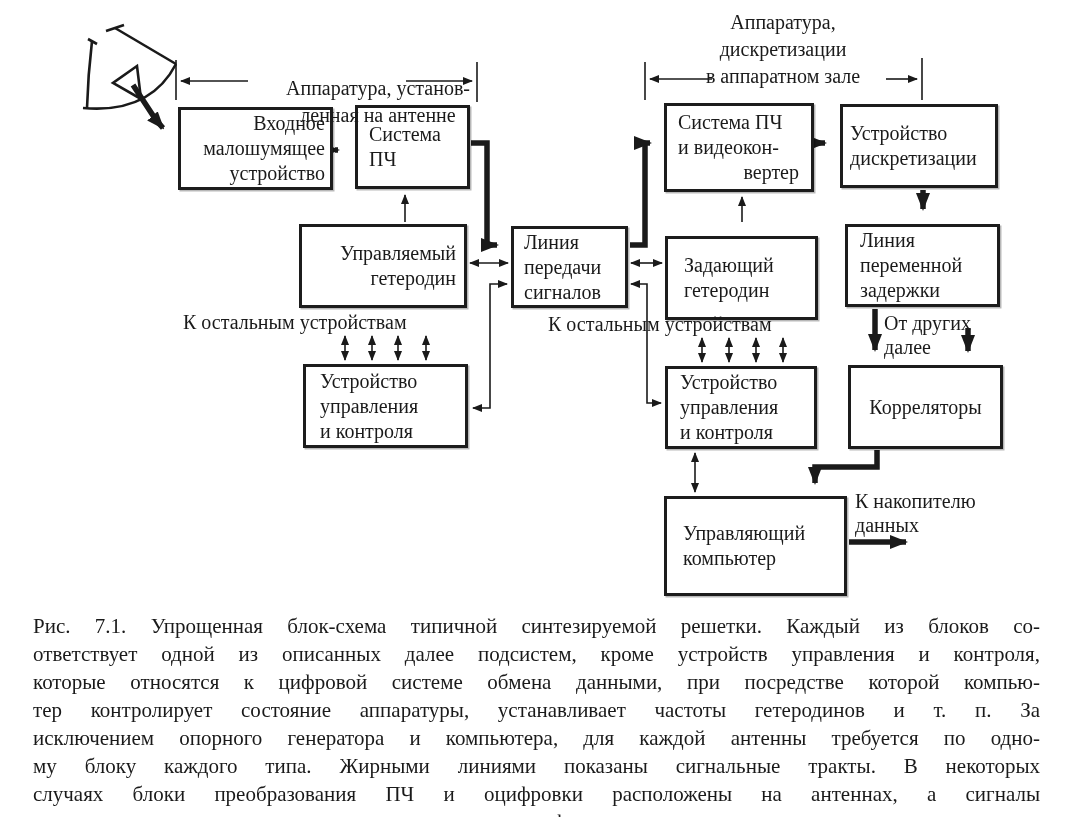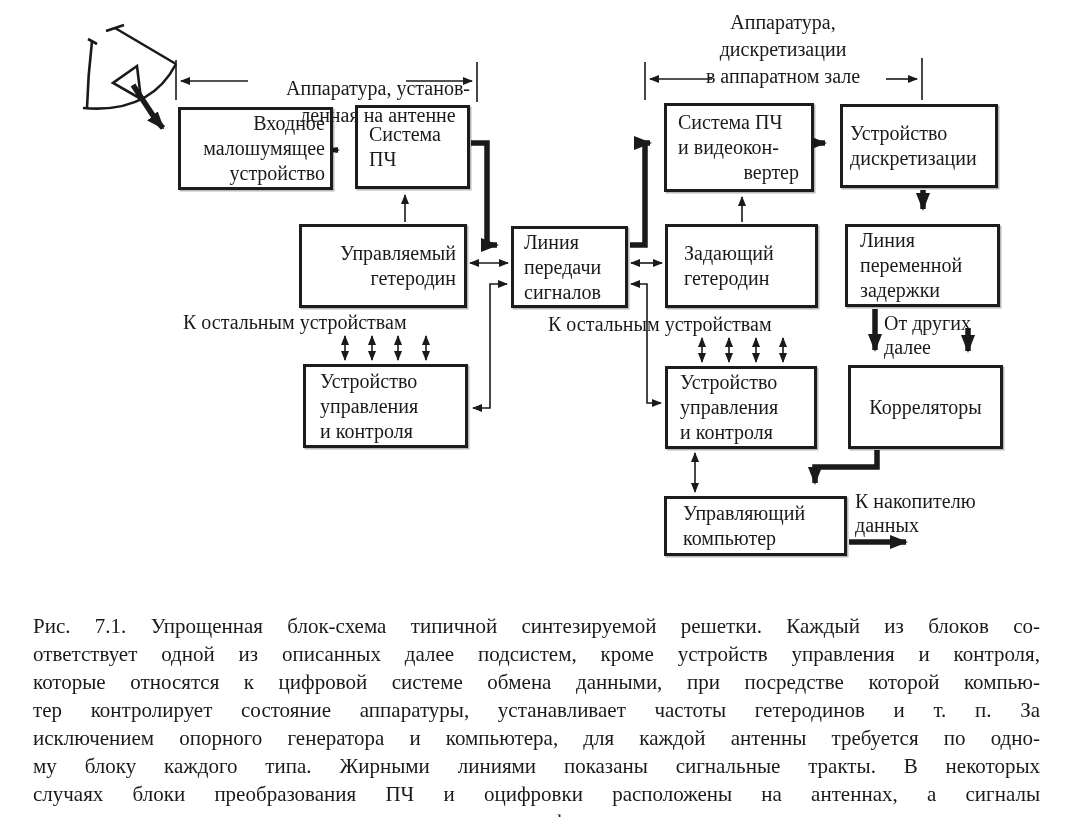--- a/index.html
+++ b/index.html
@@ -124,21 +124,21 @@
     <div class="bl">Система ПЧ</div>
     <div class="bl">и видеокон-</div>
     <div class="bl tr">вертер</div>
   </div>
 
   <div class="box" style="left:840px;top:104px;width:158px;height:84px;padding-left:7px;">
     <div class="bl">Устройство</div>
     <div class="bl">дискретизации</div>
   </div>
 
-  <div class="box" style="left:665px;top:224px;width:153px;height:84px;padding-left:16px;">
+  <div class="box" style="left:665px;top:236px;width:153px;height:84px;padding-left:16px;">
     <div class="bl">Задающий</div>
     <div class="bl">гетеродин</div>
   </div>
 
   <div class="box" style="left:845px;top:224px;width:155px;height:83px;padding-left:12px;">
     <div class="bl">Линия</div>
     <div class="bl">переменной</div>
     <div class="bl">задержки</div>
   </div>
 
@@ -151,21 +151,21 @@
   <div class="box" style="left:665px;top:366px;width:152px;height:83px;padding-left:12px;">
     <div class="bl">Устройство</div>
     <div class="bl">управления</div>
     <div class="bl">и контроля</div>
   </div>
 
   <div class="box tc" style="left:848px;top:365px;width:155px;height:84px;">
     <div class="bl tc">Корреляторы</div>
   </div>
 
-  <div class="box" style="left:664px;top:496px;width:183px;height:60px;padding-left:16px;">
+  <div class="box" style="left:664px;top:496px;width:183px;height:100px;padding-left:16px;">
     <div class="bl">Управляющий</div>
     <div class="bl">компьютер</div>
   </div>
 
   <div class="lbl" style="left:183px;top:310px;">К остальным устройствам</div>
   <div class="lbl" style="left:548px;top:312px;">К остальным устройствам</div>
   <div class="lbl" style="left:884px;top:311px;">
     <div>От других</div>
     <div>далее</div>
   </div>

